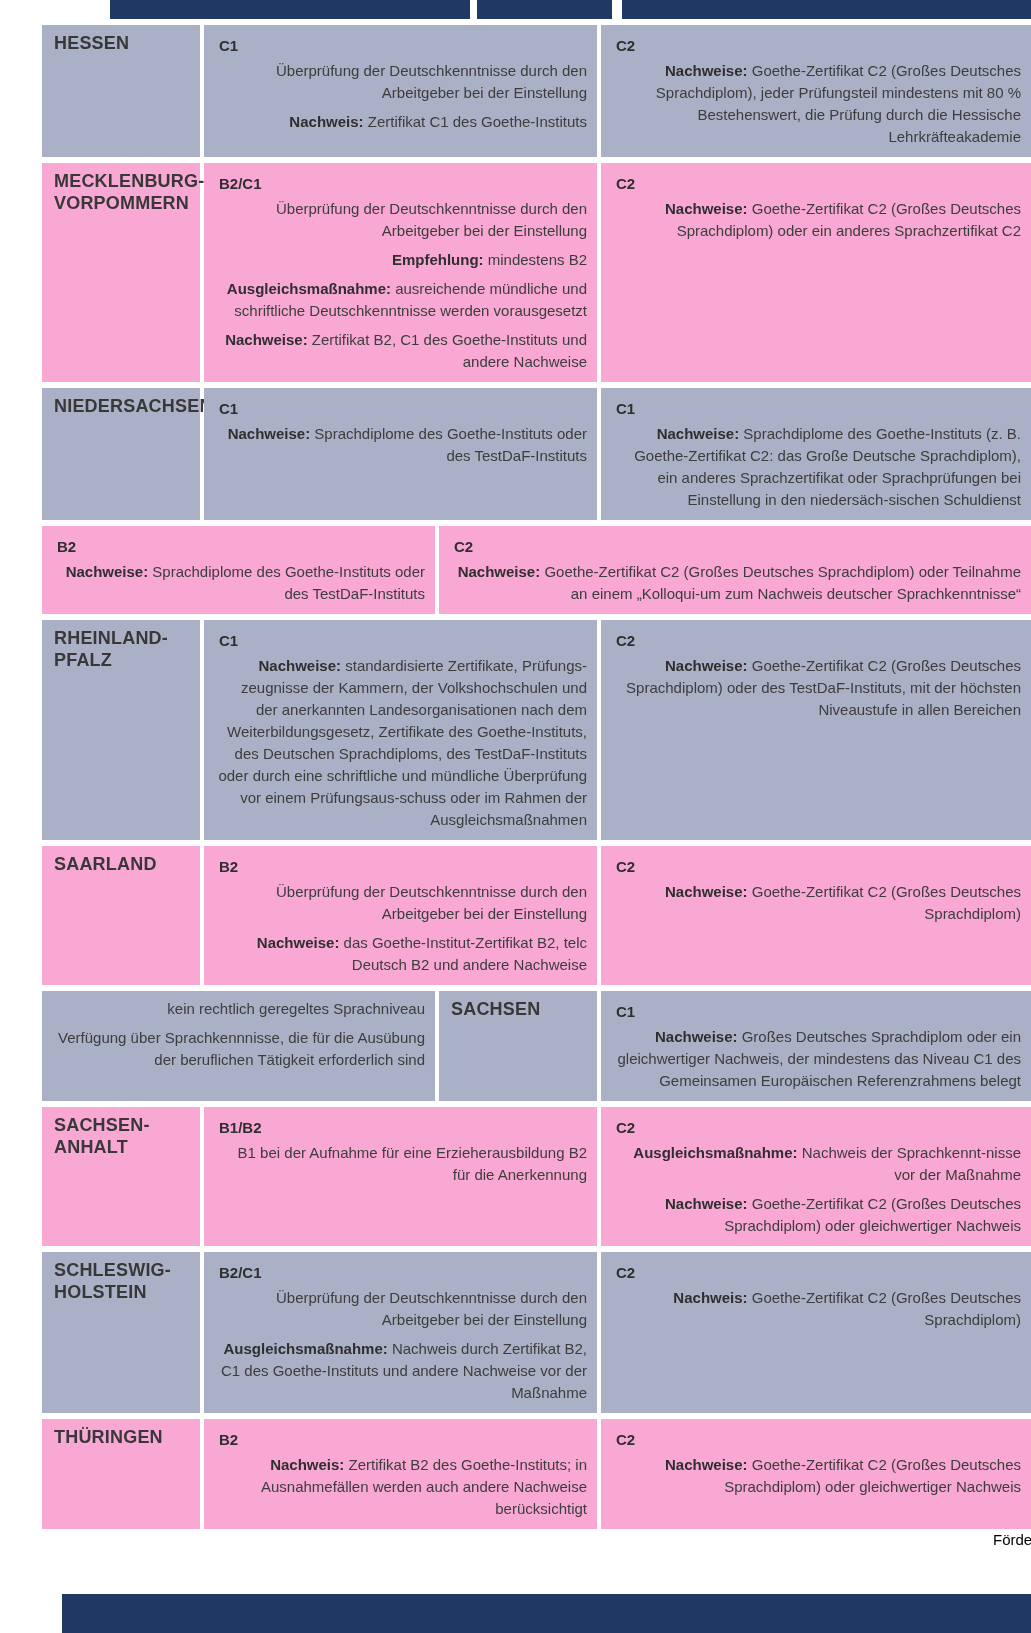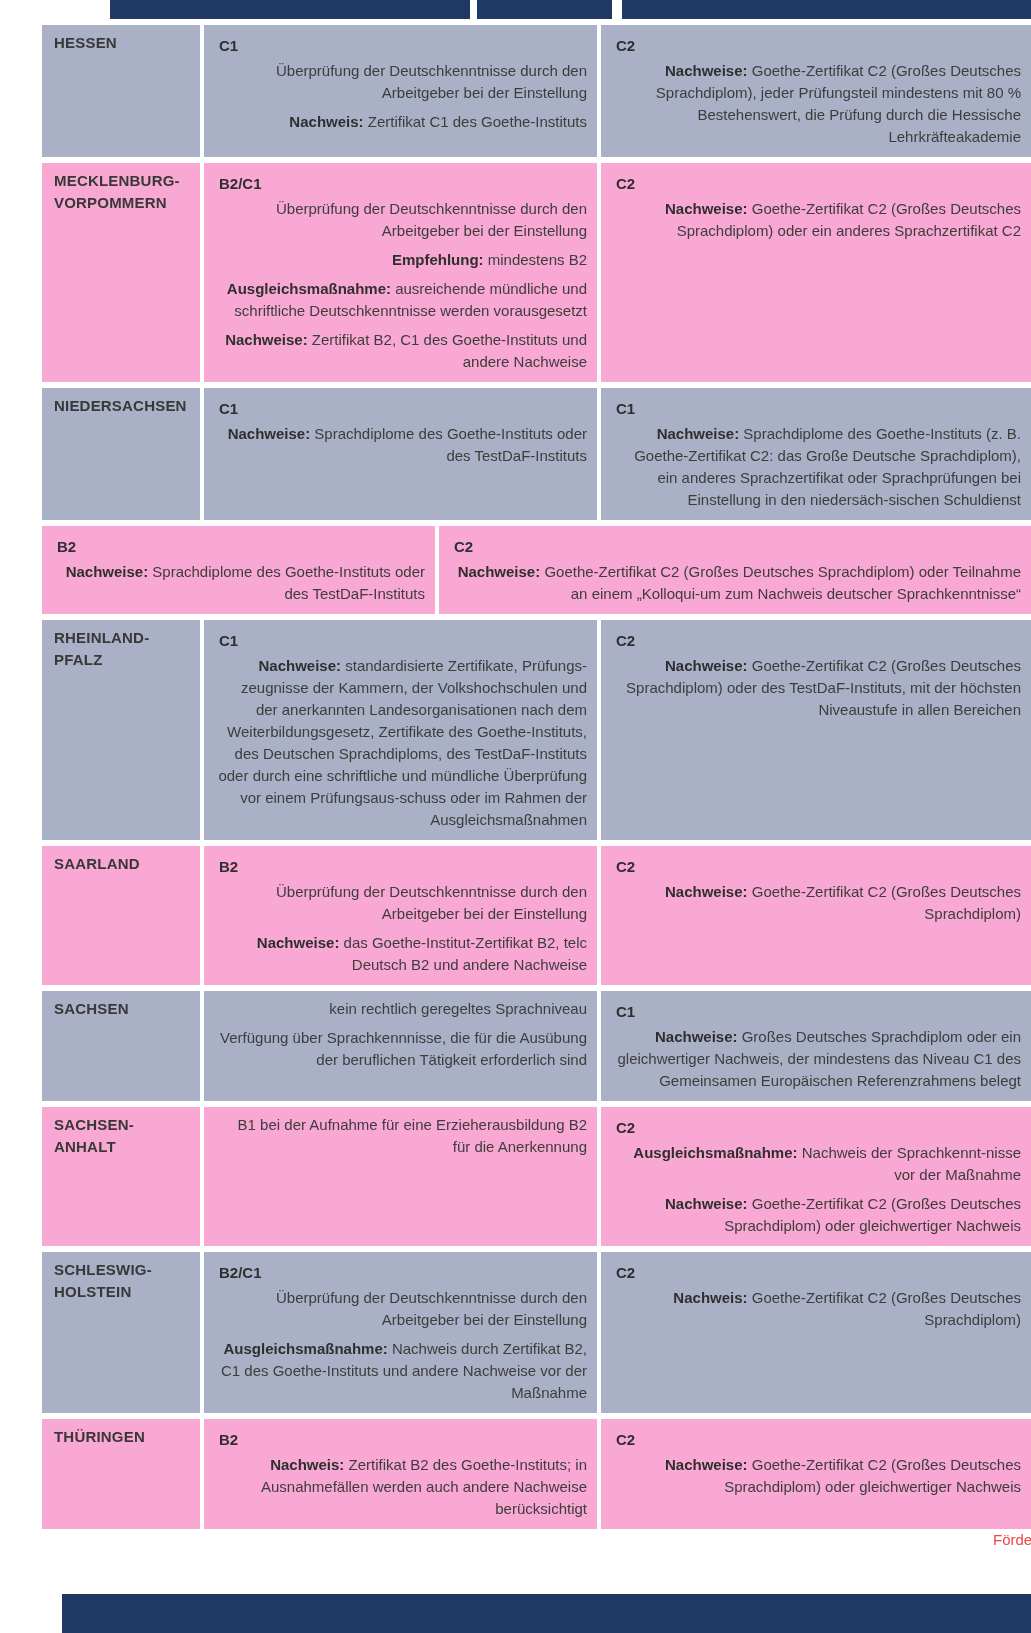--- a/index.html
+++ b/index.html
@@ -25,31 +25,31 @@
   }
   .row{display:flex;column-gap:4px;}
   .row.dark .cell{background:#aab1c6;}
   .row.light .cell{background:#f9a8d4;}
   .cell{box-sizing:border-box;padding:7px 10px 9px 12px;font-size:15px;line-height:22px;}
   .c1{width:158px;flex:none;}
   .c2{width:393px;flex:none;}
   .c3{flex:1;}
   .state{
     font-weight:bold;color:#383838;letter-spacing:.2px;
-    font-size:15px;line-height:22px;
+    font-size:18px;line-height:22px;
   }
   .level{font-weight:bold;color:#2f2f2f;margin:3px;}
   .para{margin:7px 0 0 0;color:#3d3d3d;text-align:right;}
   .para.first{margin-top:0;}
   .para b{color:#2f2f2f;margin-top:20px;}
 
   .footer-note{
     position:absolute;top:1531px;left:993px;width:38px;
     overflow:hidden;white-space:nowrap;
-    font-size:15px;color:#ef4444;
+    font-size:15px;color:#000000;
   }
 </style>
 </head>
 <body>
 
 <div class="page">
 
   <div class="band seg1"></div>
   <div class="band seg2"></div>
   <div class="band seg3"></div>
@@ -135,38 +135,39 @@
           <p class="para first">Überprüfung der Deutschkenntnisse durch den Arbeitgeber bei der Einstellung</p>
           <p class="para"><b>Nachweise: </b>das Goethe-Institut-Zertifikat B2, telc Deutsch B2 und andere Nachweise</p>
         </div>
     <div class="cell c3">
           <div class="level">C2</div>
           <p class="para first"><b>Nachweise: </b>Goethe-Zertifikat C2 (Großes Deutsches Sprachdiplom)</p>
         </div>
   </div>
 
   <div class="row dark">
-    <div class="cell c1">
-      <div class="state">SACHSEN</div>
-    </div>
     <div class="cell c2">
           <p class="para first">kein rechtlich geregeltes Sprachniveau</p>
           <p class="para">Verfügung über Sprachkennnisse, die für die Ausübung der beruflichen Tätigkeit erforderlich sind</p>
         </div>
+    <div class="cell c1">
+      <div class="state">SACHSEN</div>
+    </div>
     <div class="cell c3">
           <div class="level">C1</div>
           <p class="para first"><b>Nachweise: </b>Großes Deutsches Sprachdiplom oder ein gleichwertiger Nachweis, der mindestens das Niveau C1 des Gemeinsamen Europäischen Referenzrahmens belegt</p>
         </div>
   </div>
 
   <div class="row light">
     <div class="cell c1">
       <div class="state">SACHSEN-ANHALT</div>
     </div>
     <div class="cell c2">
+          <div class="level">B1/B2</div>
           <p class="para first">B1 bei der Aufnahme für eine Erzieherausbildung B2 für die Anerkennung</p>
         </div>
     <div class="cell c3">
           <div class="level">C2</div>
           <p class="para first"><b>Ausgleichsmaßnahme: </b>Nachweis der Sprachkennt-nisse vor der Maßnahme</p>
           <p class="para"><b>Nachweise: </b>Goethe-Zertifikat C2 (Großes Deutsches Sprachdiplom) oder gleichwertiger Nachweis</p>
         </div>
   </div>
 
   <div class="row dark">

